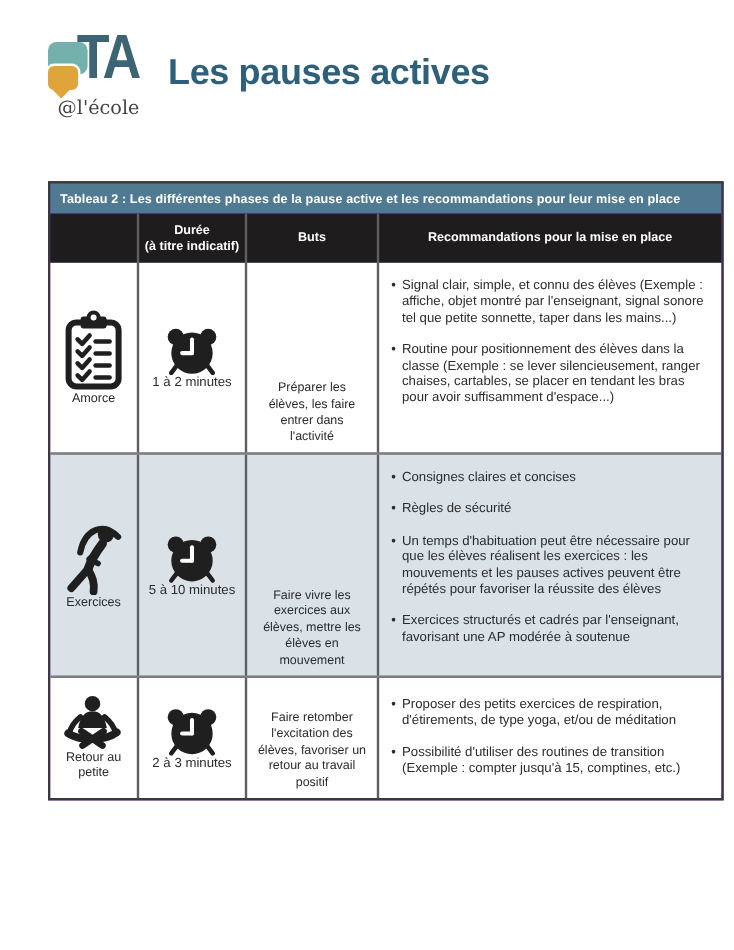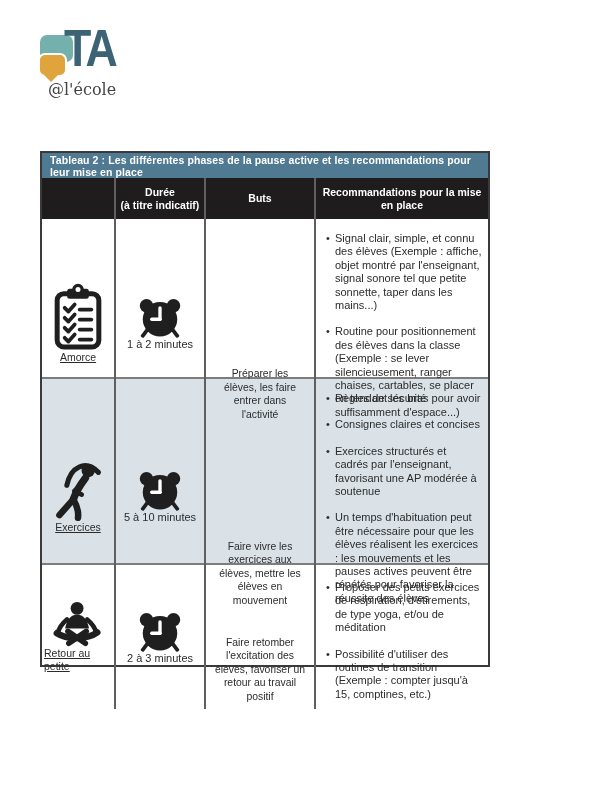--- a/index.html
+++ b/index.html
@@ -12,35 +12,35 @@
   .bubble { position:absolute; border-radius:7px; }
   .bubble-teal { left:2px; top:5px; width:33px; height:27px; background:#74b1ac; }
   .bubble-teal::after { content:""; position:absolute; left:5px; top:25px; border:7px solid transparent; border-top-color:#74b1ac; }
   .bubble-orange { left:0px; top:23px; width:29px; height:24px; background:#dfa43c; border:2px solid #ffffff; }
   .bubble-orange::after { content:""; position:absolute; left:4px; top:20px; border:7px solid transparent; border-top-color:#dfa43c; }
   .logo-ta { position:absolute; left:26px; top:-8px; font-size:52px; line-height:1; font-weight:600; color:#3c6474; letter-spacing:-3px; transform:scaleX(0.86); transform-origin:left top; }
   .logo-sub { position:absolute; left:10px; top:50px; font-family:"DejaVu Serif","Liberation Serif",serif; font-size:16px; color:#434343; white-space:nowrap; }
   .doc-title { position:absolute; left:140px; top:44px; font-size:30px; font-weight:700; color:#2e5f7b; letter-spacing:-0.3px; }
 
   
-  .ptable { position:absolute; left:40px; top:151px; width:450px; border:2px solid #3a3a3a; background:#6d28d9; }
+  .ptable { position:absolute; left:40px; top:151px; width:563px; border:2px solid #3a3a3a; background:#6d28d9; }
   .caption-bar { height:25px; background:#4f7a91; color:#ffffff; font-size:10.5px; font-weight:700; display:flex; align-items:center; padding-left:8px; letter-spacing:0.1px; }
   .grid-row { display:grid; grid-template-columns:74px 90px 110px 1fr; }
   .header-row { height:41px; background:#1e1c1d; color:#ffffff; }
   .hcell { display:flex; flex-direction:column; align-items:center; justify-content:center; font-size:10.5px; font-weight:700; text-align:center; line-height:13px; }
   .body-row { background:#ffffff; }
   .body-row.alt { background:#dae2e8; }
   .body-row + .body-row { border-top:2px solid #7d7d7d; }
   .row-1 { height:158px; }
   .row-2 { height:186px; }
   .row-3 { height:102px; }
   .cell { border-right:2px solid #5f5f5f; }
   .cell:last-child { border-right:none; }
   .phase-cell, .duration-cell { display:flex; flex-direction:column; align-items:center; justify-content:center; padding:4px 2px; }
-  .phase-label { font-size:10.5px; line-height:13px; color:#2b2b2b;text-decoration:underline; }
+  .phase-label { font-size:10.5px; line-height:13px; text-align:center; color:#2b2b2b; }
   .duration-label { font-size:11px; text-align:center; color:#2b2b2b; }
   .goals-cell { display:flex; align-items:flex-end; justify-content:center; padding:6px 8px; }
   .goals-text { font-size:10.4px; line-height:13.5px; text-align:center; color:#2b2b2b; }
   .rec-cell { padding:13px 6px 8px 9px; }
   .row-3 .rec-cell { padding-top:16px; }
   .rec-list { list-style:none; }
   .rec-list li { position:relative; padding-left:10px; font-size:11px; line-height:13.4px; color:#2b2b2b; margin-bottom:13px; }
   .rec-list li:last-child { margin-bottom:0; }
   .rec-list li::before { content:"\2022"; position:absolute; left:1px; top:0; }
   .icon-box { display:flex; align-items:center; justify-content:center; }
@@ -50,20 +50,21 @@
 <body>
 
 <div class="page">
 
   <div class="logo">
     <div class="bubble bubble-teal"></div>
     <div class="bubble bubble-orange"></div>
     <div class="logo-ta">TA</div>
     <div class="logo-sub">@l'école</div>
   </div>
+  <h1 class="doc-title">Les pauses actives</h1>
 
   <div class="ptable">
 
     <div class="caption-bar">Tableau 2 : Les différentes phases de la pause active et les recommandations pour leur mise en place</div>
 
     <div class="grid-row header-row">
       <div class="cell hcell"></div>
       <div class="cell hcell">
         <span>Durée</span>
         <span>(à titre indicatif)</span>
@@ -144,24 +145,24 @@
             <line x1="30" y1="31" x2="19" y2="31" stroke="#ffffff" stroke-width="4.5" stroke-linecap="round"></line>
           </svg>
         </span>
         <span class="duration-label">5 à 10 minutes</span>
       </div>
       <div class="cell goals-cell">
         <span class="goals-text">Faire vivre les exercices aux élèves, mettre les élèves en mouvement</span>
       </div>
       <div class="cell rec-cell">
         <ul class="rec-list">
+          <li>Consignes claires et concises</li>
           <li>Règles de sécurité</li>
-          <li>Consignes claires et concises</li>
+          <li>Un temps d'habituation peut être nécessaire pour que les élèves réalisent les exercices : les mouvements et les pauses actives peuvent être répétés pour favoriser la réussite des élèves</li>
           <li>Exercices structurés et cadrés par l'enseignant, favorisant une AP modérée à soutenue</li>
-          <li>Un temps d'habituation peut être nécessaire pour que les élèves réalisent les exercices : les mouvements et les pauses actives peuvent être répétés pour favoriser la réussite des élèves</li>
         </ul>
       </div>
     </div>
 
     <div class="grid-row body-row row-3">
       <div class="cell phase-cell">
         <span class="icon-box">
           <svg width="52" height="46" viewBox="0 0 56 50">
             <circle cx="27" cy="8" r="7" fill="#1f1f1f"></circle>
             <path d="M27 15 C 20 15, 16 20, 14 30 L 40 30 C 38 20, 34 15, 27 15 Z" fill="#1f1f1f"></path>

